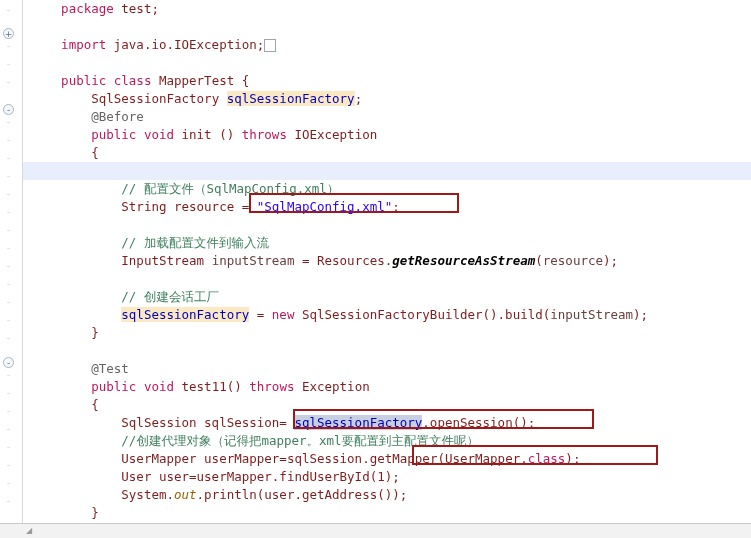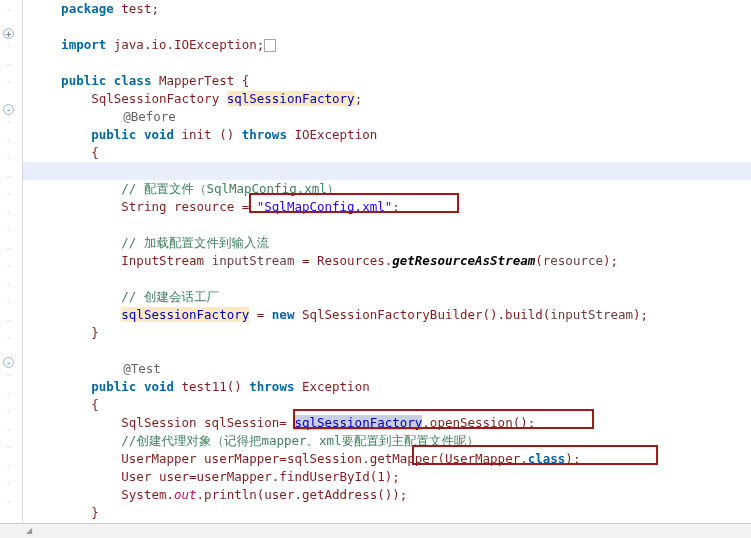--- a/index.html
+++ b/index.html
@@ -98,30 +98,30 @@
     top: 3px;
     width: 7px;
     height: 7px;
     color: #9a9a9a;
     font-family: "DejaVu Sans", sans-serif;
     font-size: 8px;
     line-height: 7px;
   }
 
   
-  .kw       { color: #0369a1; font-weight: bold; }
+  .kw       { color: #be185d; font-weight: normal; }
   .plain    { color: #7f1d1d; }
-  .anno     { color: #646464; margin-left: 32px; }
+  .anno     { color: #646464; }
   .comment  { color: #3f7f5f; }
   .cmt-cn   { color: #3f7f5f; font-family: "DejaVu Sans", sans-serif; }
   .string   { color: #2a00ff; }
   .field    { color: #0000c0; }
   .param    { color: #6a3e3e; }
   .static   { color: #000000; font-style: italic; font-weight: bold; }
-  .statfld  { color: #be185d; font-style: italic; }
+  .statfld  { color: #a16207; font-style: italic; }
 
   
   .hl-occ {
     background: #fbe9c3;
   }
   
   .hl-sel {
     background: #c8cfe0;
   }
 

